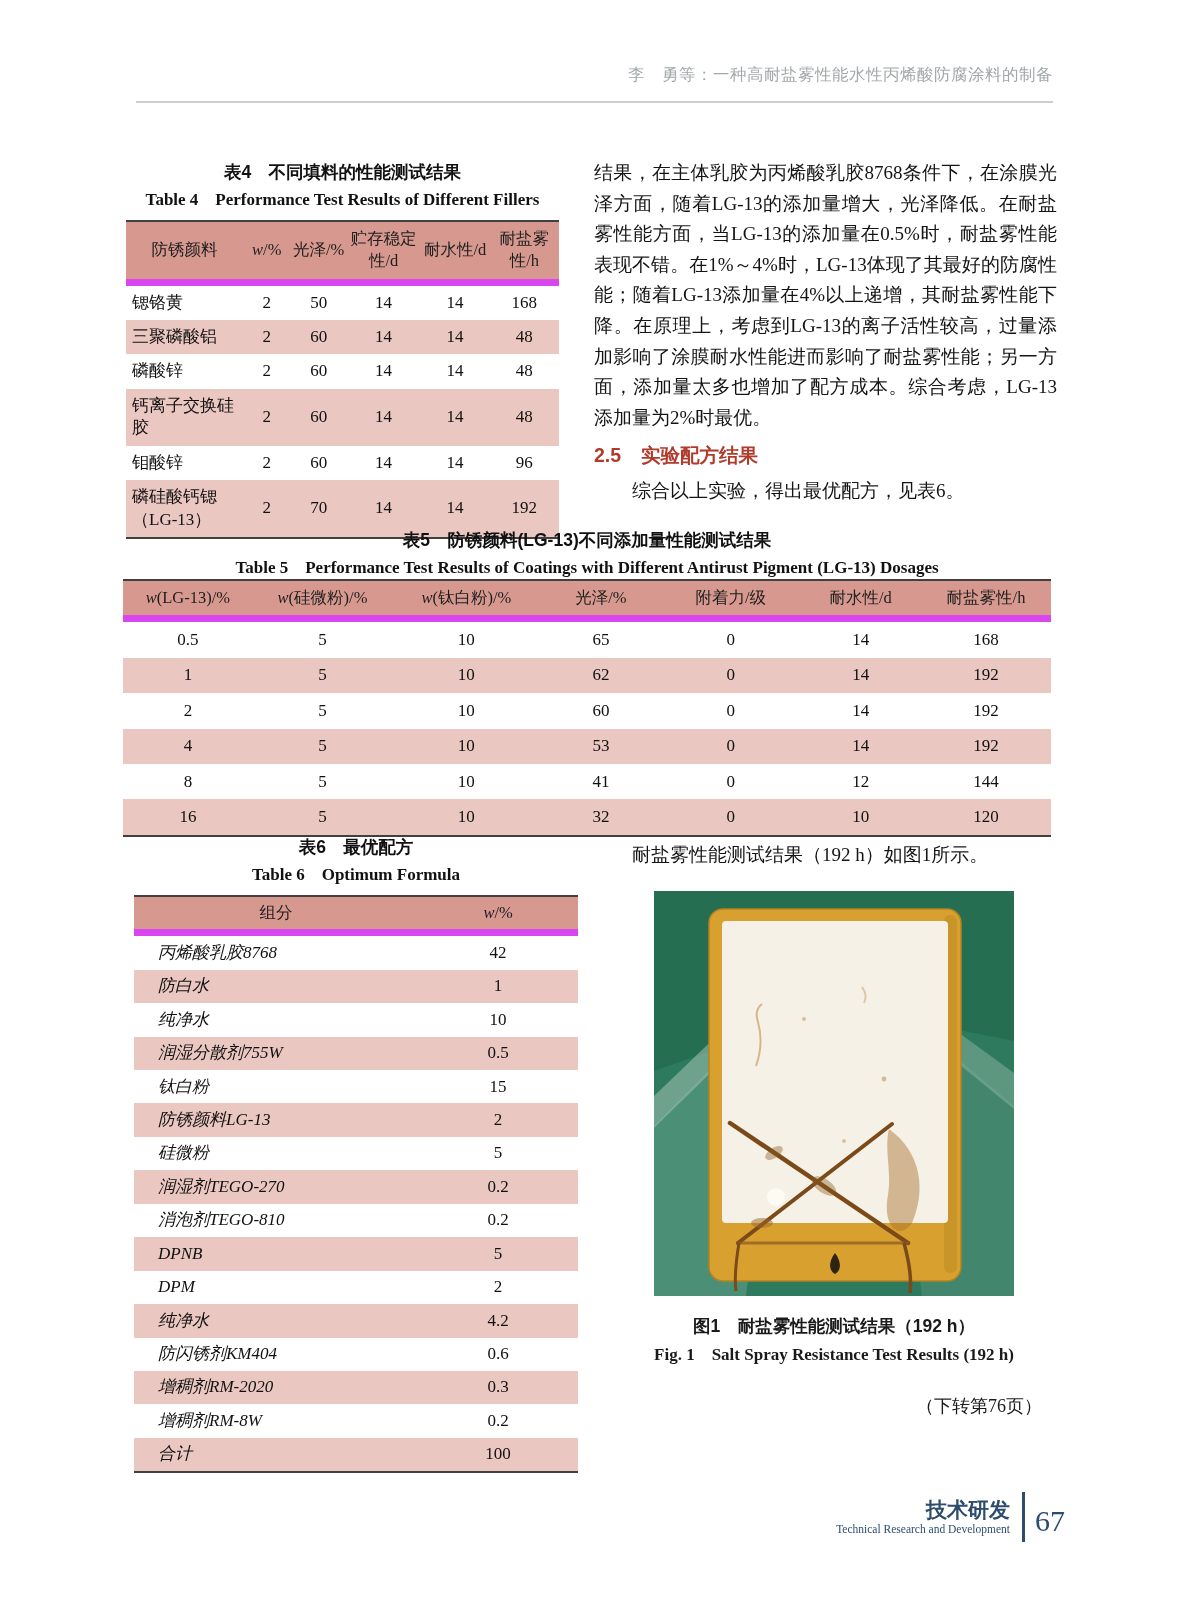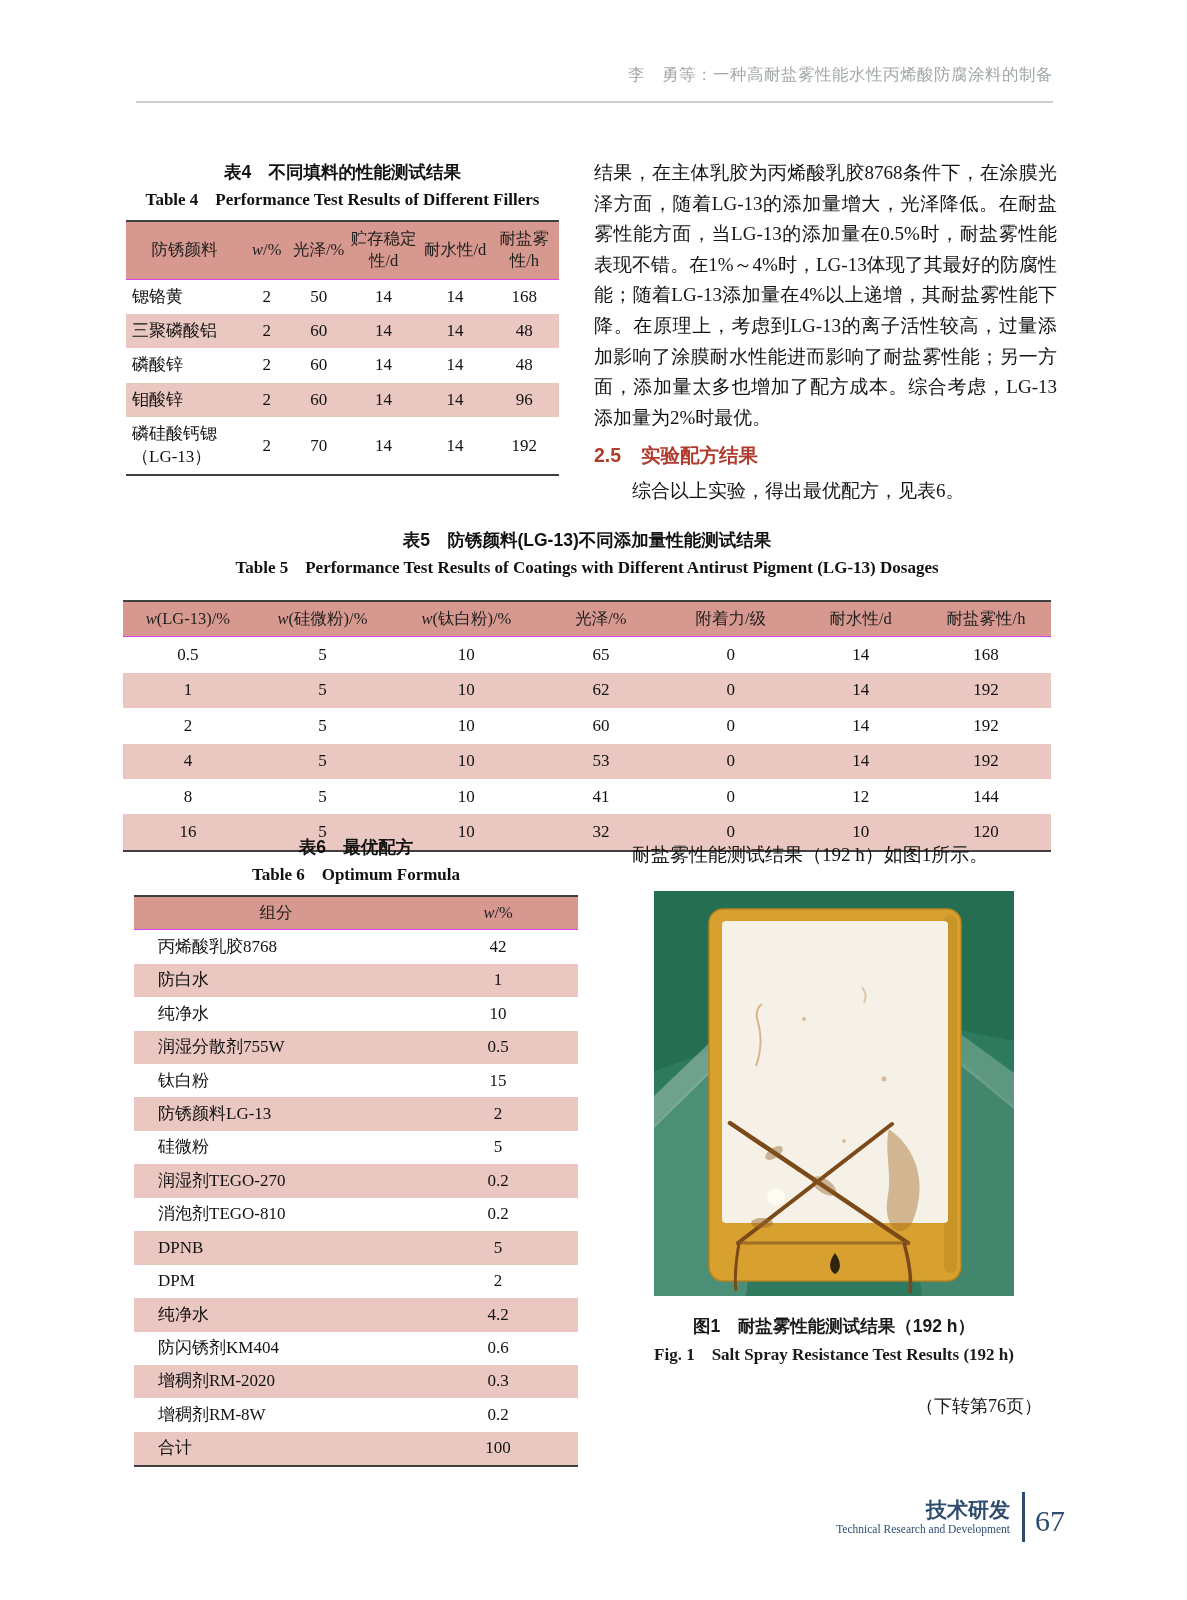--- a/index.html
+++ b/index.html
@@ -22,45 +22,45 @@
             font-family:"Liberation Sans","DejaVu Sans",sans-serif; color:#111; }
   .cap-en { text-align:center; font-weight:bold; font-size:17px; margin-top:4px; color:#111; }
 
   
   table { border-collapse:collapse; width:100%;
           border-top:2px solid #404040; border-bottom:2px solid #404040; }
   th { background:#d7998f; font-weight:normal; font-size:16.5px; color:#1d1d1d;
        padding:6px 2px; line-height:1.35; vertical-align:middle; text-align:center; }
   td { font-size:17px; padding:6px 2px; line-height:1.32; text-align:center; color:#111; }
   tbody tr:nth-child(even) td { background:#eac7c1; }
-  thead tr { border-bottom:1px solid #d946ef; }
+  thead tr { border-bottom:7px solid #d946ef; }
   i.wvar { font-style:italic; font-family:"Liberation Serif","DejaVu Serif",serif; }
 
   
   .t4-block { position:absolute; left:126px; top:160px; width:433px; }
   .t4-block table { margin-top:9px; }
   .t4-block td:first-child { text-align:left; padding-left:6px; }
 
   .col-right-1 { position:absolute; left:594px; top:158px; width:463px; }
   .body-par { font-size:19px; line-height:30.6px; text-align:justify; color:#141414; }
   .indent { text-indent:2em; }
   .sec-head { margin-top:9px; font-family:Liberation Sans, sans-serif;
               font-weight:bold; font-size:19.5px; color:#b03b2c; }
   .sec-head .num { margin-right:20px; }
   .after-head { margin-top:7px; }
 
   .t5-block { position:absolute; left:123px; top:528px; width:928px; }
-  .t5-block table { margin-top:21px; }
+  .t5-block table { margin-top:0; }
   .t5-block td { padding:6.5px 2px; }
 
   .t6-block { position:absolute; left:134px; top:835px; width:444px; }
   .t6-block table { margin-top:9px; }
   .t6-block th { padding:5px 2px; }
   .t6-block td { padding:5.5px 2px; }
-  .t6-block td:first-child { text-align:left; padding-left:24px; }
+  .t6-block td:first-child { text-align:left; padding-left:24px;font-style:italic; }
 
   .col-right-3 { position:absolute; left:594px; top:840px; width:462px; }
   .figure-wrap { margin:20px 0 0 60px; width:360px; }
   .fig-cap-zh { margin-top:14px; text-align:center; font-weight:bold; font-size:17.5px;
                 font-family:"Liberation Sans","DejaVu Sans",sans-serif; width:360px; margin-left:60px; }
   .fig-cap-en { text-align:center; font-weight:bold; font-size:17px; margin-top:5px;
                 width:420px; margin-left:30px; }
   .continuation { margin-top:28px; text-align:right; font-size:18px; padding-right:14px; }
 
   
@@ -114,20 +114,28 @@
           <tr>
             <td>三聚磷酸铝</td>
             <td>2</td>
             <td>60</td>
             <td>14</td>
             <td>14</td>
             <td>48</td>
           </tr>
           <tr>
             <td>磷酸锌</td>
+            <td>2</td>
+            <td>60</td>
+            <td>14</td>
+            <td>14</td>
+            <td>48</td>
+          </tr>
+          <tr>
+            <td>钙离子交换硅胶</td>
             <td>2</td>
             <td>60</td>
             <td>14</td>
             <td>14</td>
             <td>48</td>
           </tr>
           <tr>
             <td>钼酸锌</td>
             <td>2</td>
             <td>60</td>

